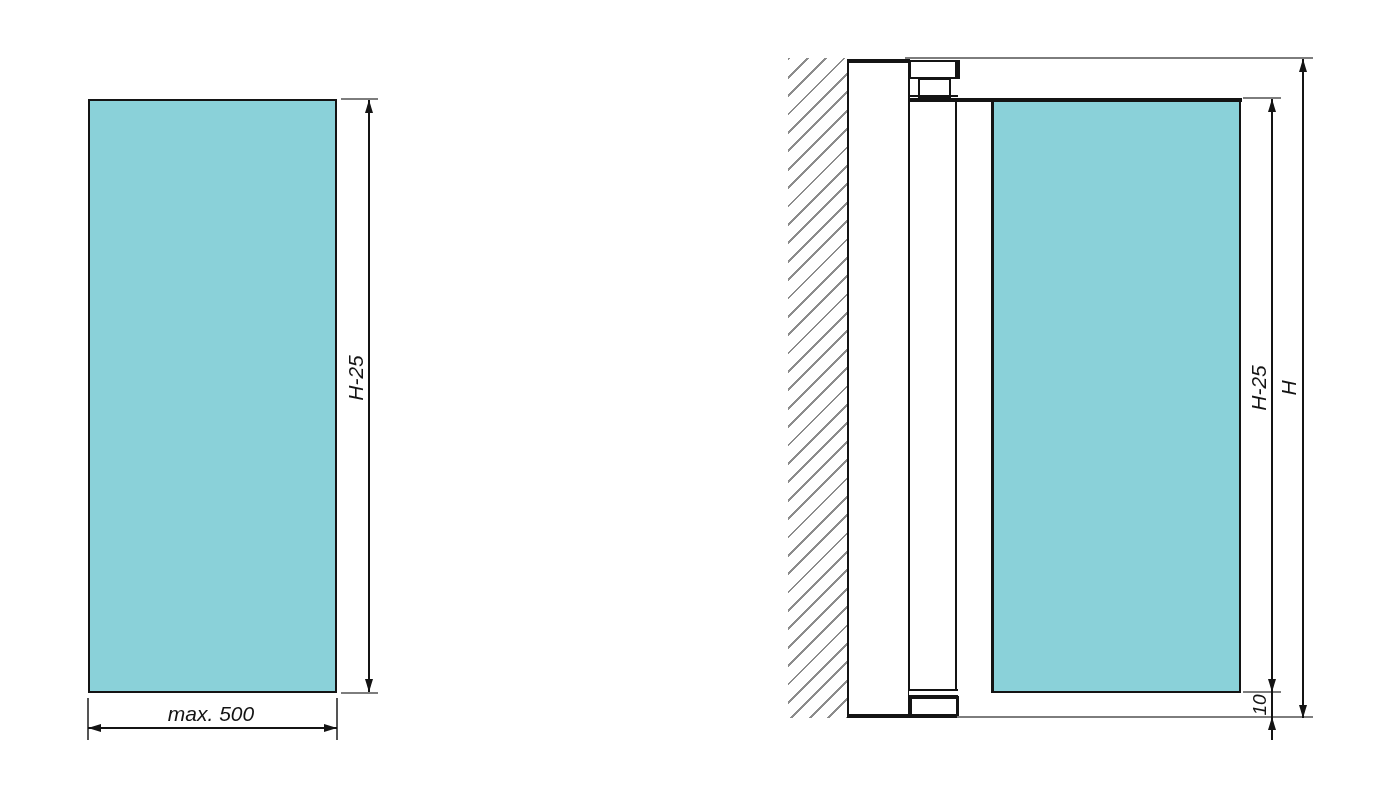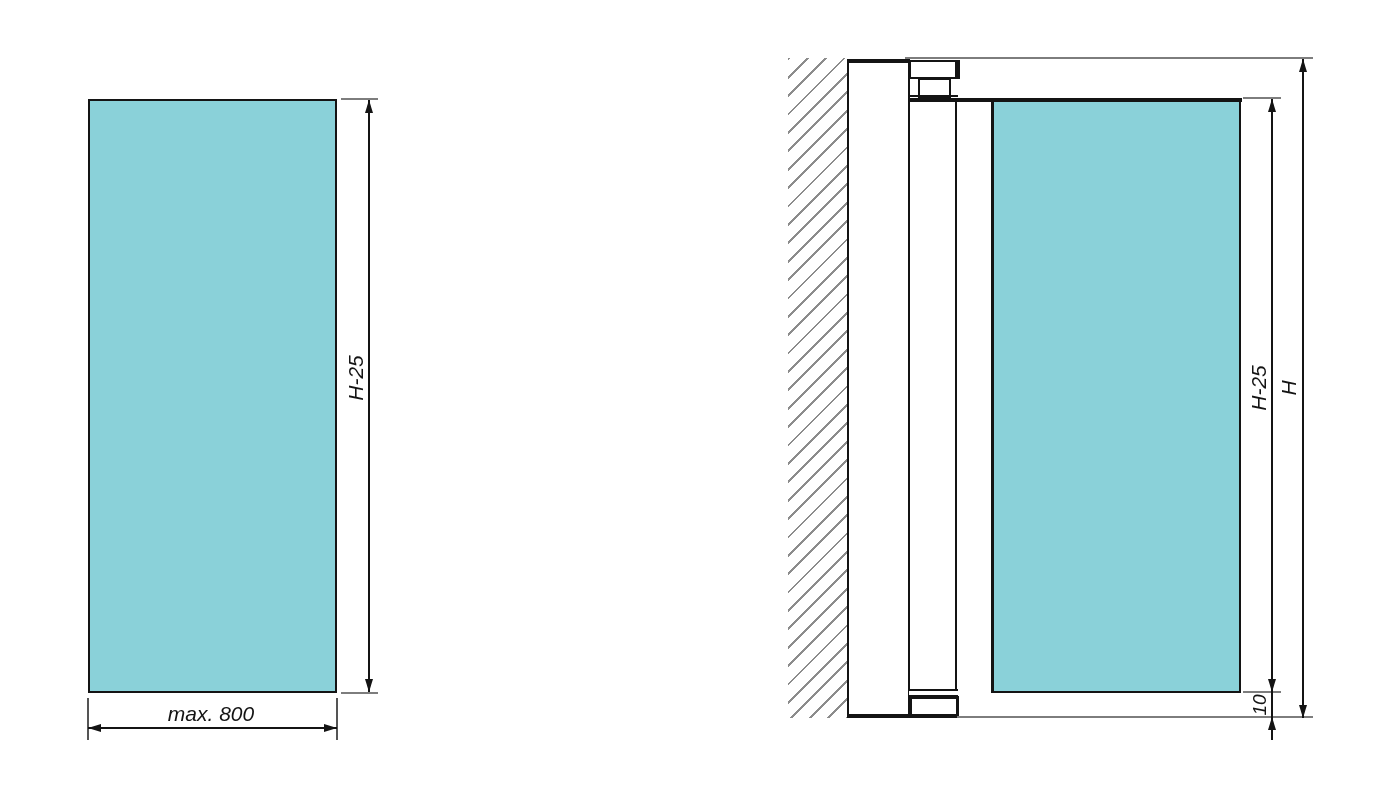--- a/index.html
+++ b/index.html
@@ -34,21 +34,21 @@
   <div class="ln" style="left:368px;top:100px;width:2px;height:592px;"></div>
   <div class="arr up" style="left:365px;top:100px;"></div>
   <div class="arr down" style="left:365px;top:679px;"></div>
   <div class="dim-label vert fs21" style="left:356px;top:378px;">H-25</div>
 
   <div class="ln" style="left:87px;top:698px;width:2px;height:42px;background:#555;"></div>
   <div class="ln" style="left:336px;top:698px;width:2px;height:42px;background:#555;"></div>
   <div class="ln" style="left:88px;top:727px;width:249px;height:2px;"></div>
   <div class="arr left" style="left:88px;top:724px;"></div>
   <div class="arr right" style="left:324px;top:724px;"></div>
-  <div class="dim-label fs21" style="left:211px;top:714px;">max. 800</div>
+  <div class="dim-label fs21" style="left:211px;top:714px;">max. 500</div>
 
   <div class="hatch" style="left:788px;top:58px;width:60px;height:660px;"></div>
   <div class="ln" style="left:847px;top:59px;width:2px;height:659px;"></div>
 
   <div class="ln" style="left:847px;top:59px;width:63px;height:4px;"></div>
   <div class="ln" style="left:908px;top:60px;width:2px;height:658px;"></div>
   <div class="ln" style="left:847px;top:714px;width:111px;height:4px;"></div>
 
   <div class="wrect" style="left:909px;top:60px;width:51px;height:19px;border-right-width:5px;"></div>
   <div class="wrect" style="left:918px;top:78px;width:33px;height:20px;"></div>

